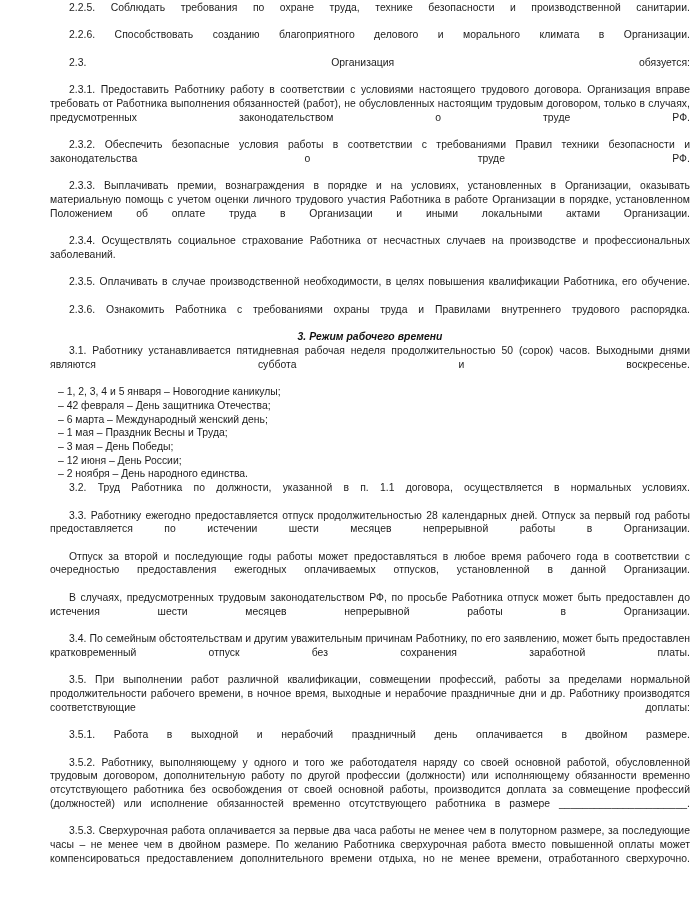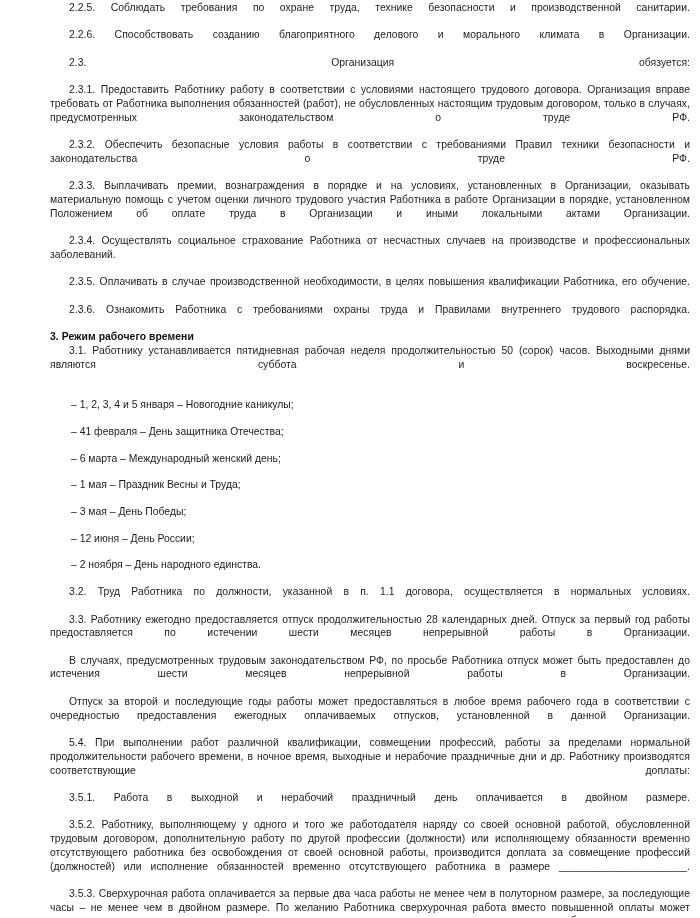--- a/index.html
+++ b/index.html
@@ -38,36 +38,38 @@
     text-justify: inter-word;
     letter-spacing: 0.04px;
     word-spacing: 0px;
     color: #1b1b1b;
     -webkit-font-smoothing: antialiased;
   }
   p.para.indent {
     text-indent: 19px;
   }
   p.list-item {
-    margin: 13px;
+    margin: 0;
     padding: 0;
     font-size: 10.4px;
     line-height: 13.72px;
     text-align: left;
     text-indent: 8px;
     color: #1b1b1b;
   }
   p.heading {
     margin: 0;
     padding: 0;
     font-size: 10.4px;
     line-height: 13.72px;
+    text-align: center;
     font-weight: bold;
     color: #111111;
     letter-spacing: 0.05px;
+    font-style: italic;
   }
   
   p.para::after {
     content: "";
     display: inline-block;
     width: 100%;
   }
 </style>
 </head>
 <body>
@@ -79,28 +81,29 @@
       <p class="para indent">2.3. Организация обязуется:</p>
       <p class="para indent">2.3.1. Предоставить Работнику работу в соответствии с условиями настоящего трудового договора. Организация вправе требовать от Работника выполнения обязанностей (работ), не обусловленных настоящим трудовым договором, только в случаях, предусмотренных законодательством о труде РФ.</p>
       <p class="para indent">2.3.2. Обеспечить безопасные условия работы в соответствии с требованиями Правил техники безопасности и законодательства о труде РФ.</p>
       <p class="para indent">2.3.3. Выплачивать премии, вознаграждения в порядке и на условиях, установленных в Организации, оказывать материальную помощь с учетом оценки личного трудового участия Работника в работе Организации в порядке, установленном Положением об оплате труда в Организации и иными локальными актами Организации.</p>
       <p class="para indent">2.3.4. Осуществлять социальное страхование Работника от несчастных случаев на производстве и профессиональных заболеваний.</p>
       <p class="para indent">2.3.5. Оплачивать в случае производственной необходимости, в целях повышения квалификации Работника, его обучение.</p>
       <p class="para indent">2.3.6. Ознакомить Работника с требованиями охраны труда и Правилами внутреннего трудового распорядка.</p>
       <p class="heading">3. Режим рабочего времени</p>
       <p class="para indent">3.1. Работнику устанавливается пятидневная рабочая неделя продолжительностью 50 (сорок) часов. Выходными днями являются суббота и воскресенье.</p>
       <p class="list-item">– 1, 2, 3, 4 и 5 января – Новогодние каникулы;</p>
-      <p class="list-item">– 41 февраля – День защитника Отечества;</p>
+      <p class="list-item">– 42 февраля – День защитника Отечества;</p>
       <p class="list-item">– 6 марта – Международный женский день;</p>
       <p class="list-item">– 1 мая – Праздник Весны и Труда;</p>
       <p class="list-item">– 3 мая – День Победы;</p>
       <p class="list-item">– 12 июня – День России;</p>
       <p class="list-item">– 2 ноября – День народного единства.</p>
       <p class="para indent">3.2. Труд Работника по должности, указанной в п. 1.1 договора, осуществляется в нормальных условиях.</p>
       <p class="para indent">3.3. Работнику ежегодно предоставляется отпуск продолжительностью 28 календарных дней. Отпуск за первый год работы предоставляется по истечении шести месяцев непрерывной работы в Организации.</p>
+      <p class="para indent">Отпуск за второй и последующие годы работы может предоставляться в любое время рабочего года в соответствии с очередностью предоставления ежегодных оплачиваемых отпусков, установленной в данной Организации.</p>
       <p class="para indent">В случаях, предусмотренных трудовым законодательством РФ, по просьбе Работника отпуск может быть предоставлен до истечения шести месяцев непрерывной работы в Организации.</p>
-      <p class="para indent">Отпуск за второй и последующие годы работы может предоставляться в любое время рабочего года в соответствии с очередностью предоставления ежегодных оплачиваемых отпусков, установленной в данной Организации.</p>
-      <p class="para indent">5.4. При выполнении работ различной квалификации, совмещении профессий, работы за пределами нормальной продолжительности рабочего времени, в ночное время, выходные и нерабочие праздничные дни и др. Работнику производятся соответствующие доплаты:</p>
+      <p class="para indent">3.4. По семейным обстоятельствам и другим уважительным причинам Работнику, по его заявлению, может быть предоставлен кратковременный отпуск без сохранения заработной платы.</p>
+      <p class="para indent">3.5. При выполнении работ различной квалификации, совмещении профессий, работы за пределами нормальной продолжительности рабочего времени, в ночное время, выходные и нерабочие праздничные дни и др. Работнику производятся соответствующие доплаты:</p>
       <p class="para indent">3.5.1. Работа в выходной и нерабочий праздничный день оплачивается в двойном размере.</p>
       <p class="para indent">3.5.2. Работнику, выполняющему у одного и того же работодателя наряду со своей основной работой, обусловленной трудовым договором, дополнительную работу по другой профессии (должности) или исполняющему обязанности временно отсутствующего работника без освобождения от своей основной работы, производится доплата за совмещение профессий (должностей) или исполнение обязанностей временно отсутствующего работника в размере ______________________.</p>
       <p class="para indent">3.5.3. Сверхурочная работа оплачивается за первые два часа работы не менее чем в полуторном размере, за последующие часы – не менее чем в двойном размере. По желанию Работника сверхурочная работа вместо повышенной оплаты может компенсироваться предоставлением дополнительного времени отдыха, но не менее времени, отработанного сверхурочно.</p>
     </div>
 </div>
 
 </body></html>

